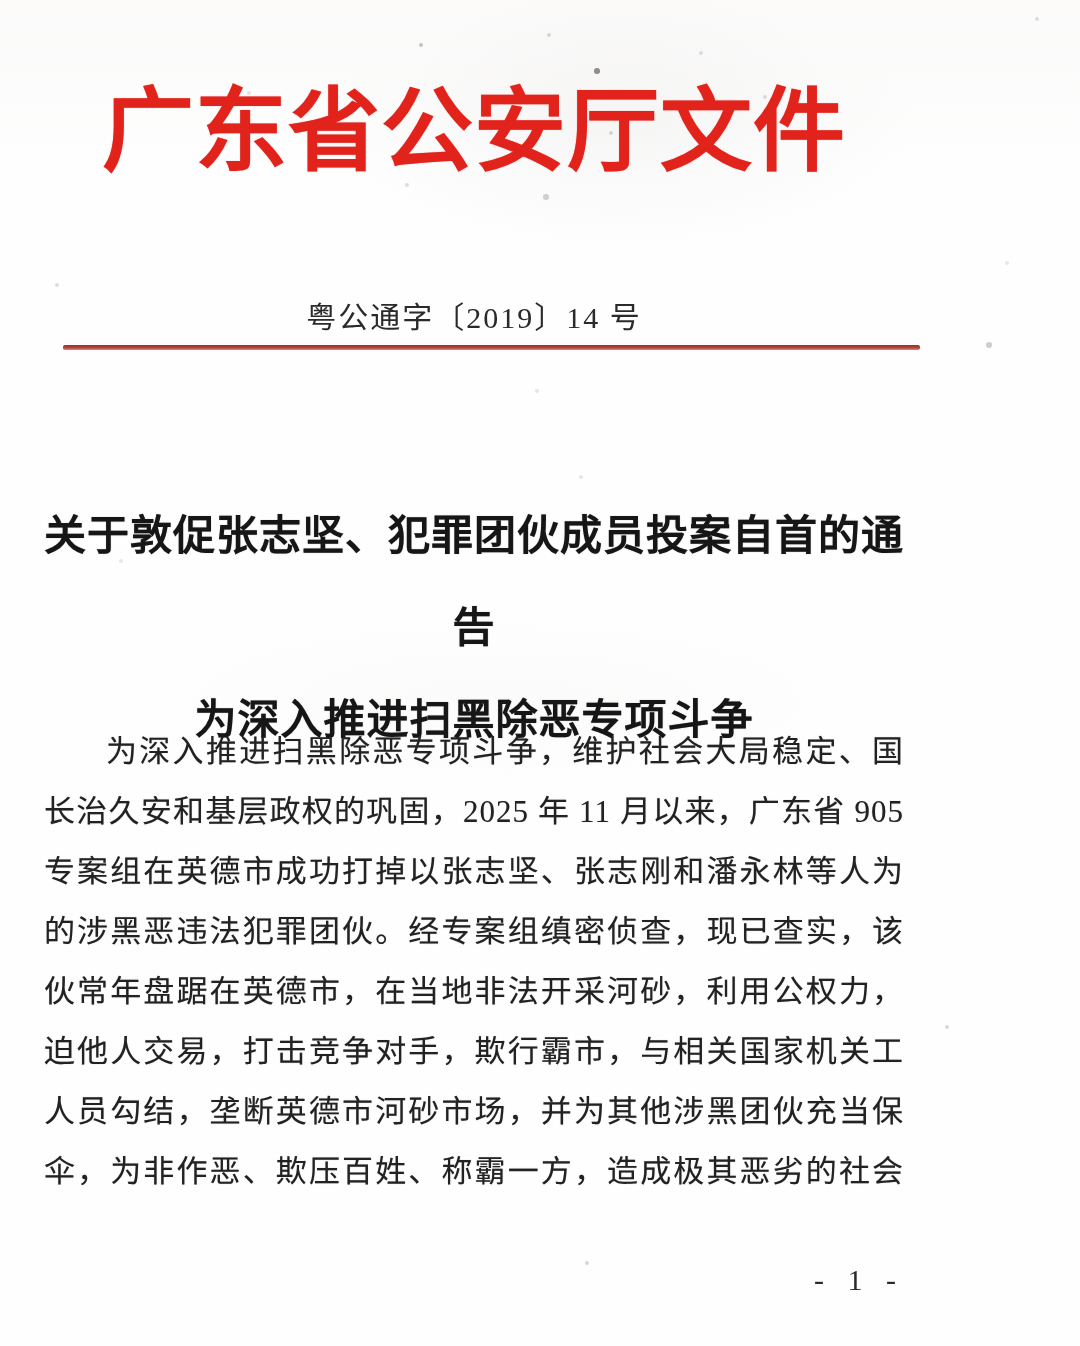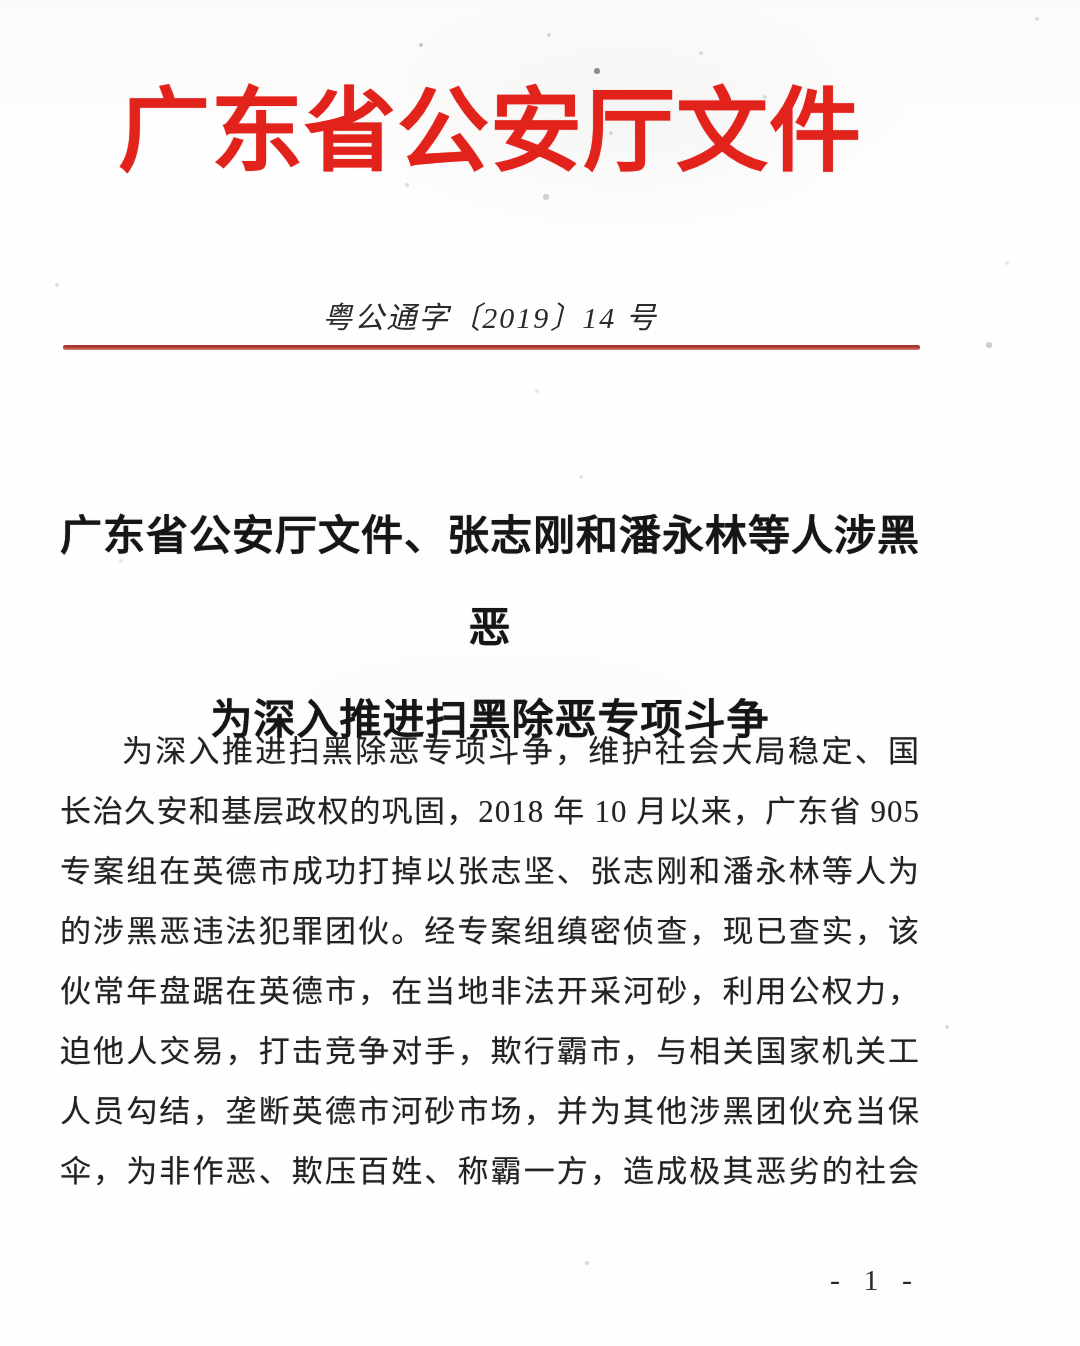--- a/index.html
+++ b/index.html
@@ -51,42 +51,41 @@
       580px 476px 0 1px rgba(160,155,150,0.25),
       120px 560px 0 1px rgba(170,165,160,0.25),
       946px 1026px 0 1px rgba(140,135,130,0.30),
       586px 1262px 0 1px rgba(130,125,120,0.30),
       1036px 18px 0 1px rgba(160,155,150,0.30),
       1006px 262px 0 1px rgba(170,165,160,0.25);
     pointer-events: none;
   }
   .column {
     position: absolute;
-    left: 60px;
+    left: 44px;
     width: 860px;
   }
   .agency-header {
     top: 62px;
     font-size: 92px;
     line-height: 140px;
     font-weight: 700;
     color: #e2231c;
     text-align: center;
     letter-spacing: 1px;
     white-space: nowrap;
     text-shadow: 0 0 1px rgba(226,35,28,0.55);
   }
   .doc-number {
     top: 296px;
     font-size: 30px;
     line-height: 44px;
     text-align: center;
     color: #2a2a2a;
     letter-spacing: 2px;
-    font-style: italic;
   }
   .red-rule {
     position: absolute;
     left: 63px;
     top: 345px;
     width: 857px;
     height: 5px;
     background: linear-gradient(180deg, #97302a 0%, #b8423a 55%, #d88a80 100%);
     border-radius: 2px;
   }
@@ -134,27 +133,27 @@
 
   <div class="speck-layer"></div>
 
   <div class="column agency-header">广东省公安厅文件</div>
 
   <div class="column doc-number">粤公通字〔2019〕14 号</div>
 
   <div class="red-rule"></div>
 
   <div class="column doc-title">
-    <div>广东省公安厅文件、张志刚和潘永林等人涉黑恶</div>
+    <div>关于敦促张志坚、犯罪团伙成员投案自首的通告</div>
     <div>为深入推进扫黑除恶专项斗争</div>
   </div>
 
   <div class="column doc-body">
     <div class="body-line first">为深入推进扫黑除恶专项斗争，维护社会大局稳定、国家</div>
-    <div class="body-line">长治久安和基层政权的巩固，2018 年 10 月以来，广东省 905</div>
+    <div class="body-line">长治久安和基层政权的巩固，2025 年 11 月以来，广东省 905</div>
     <div class="body-line">专案组在英德市成功打掉以张志坚、张志刚和潘永林等人为首</div>
     <div class="body-line">的涉黑恶违法犯罪团伙。经专案组缜密侦查，现已查实，该团</div>
     <div class="body-line">伙常年盘踞在英德市，在当地非法开采河砂，利用公权力，强</div>
     <div class="body-line">迫他人交易，打击竞争对手，欺行霸市，与相关国家机关工作</div>
     <div class="body-line">人员勾结，垄断英德市河砂市场，并为其他涉黑团伙充当保护</div>
     <div class="body-line">伞，为非作恶、欺压百姓、称霸一方，造成极其恶劣的社会影</div>
   </div>
 
   <div class="column page-number">- 1 -</div>
 

